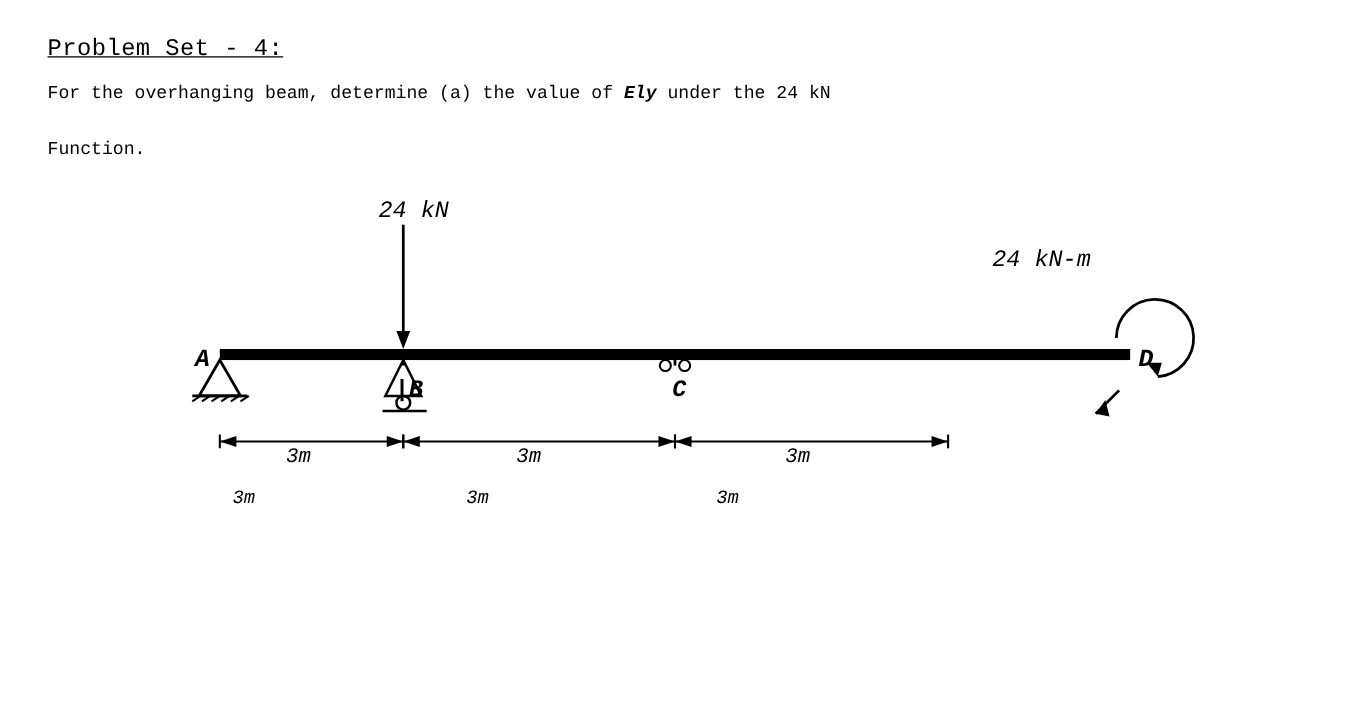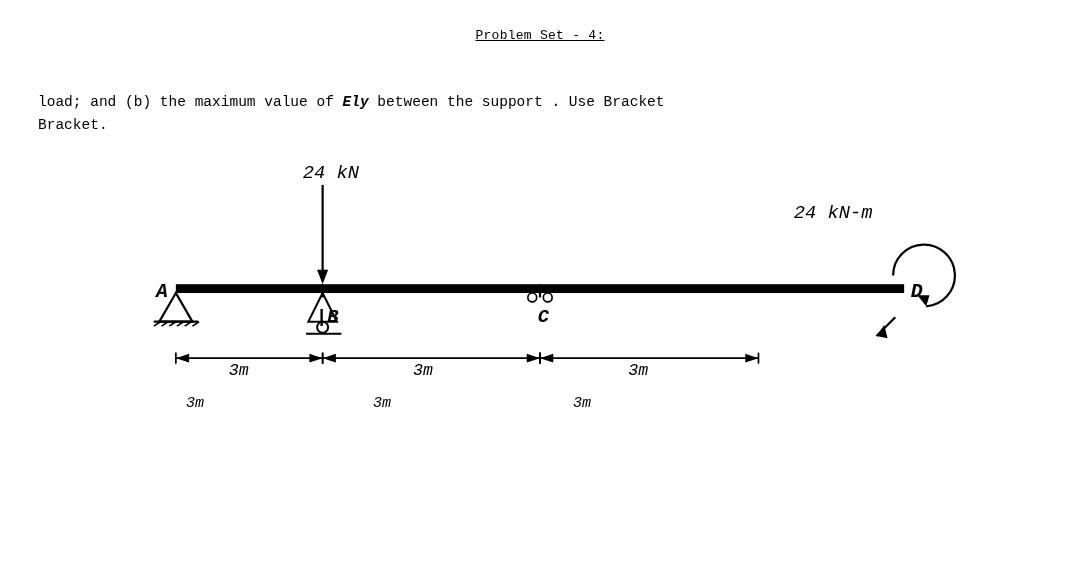--- a/index.html
+++ b/index.html
@@ -8,25 +8,24 @@
       font-family: 'Courier New', Courier, monospace;
       width: 1080px;
       height: 568px;
       overflow: hidden;
       position: relative;
     }
     .page {
       padding: 28px 38px 20px 38px;
     }
     .title {
-      font-size: 13px;
+      font-size: 19px;
       text-decoration: underline;
-      margin-bottom: 26px;
+      margin-bottom: 14px;
       letter-spacing: 0.02em;
-      text-align: center;
     }
     .problem-text {
       font-size: 14.5px;
       line-height: 1.55;
       margin-bottom: 0px;
     }
     .problem-text em {
       font-style: italic;
       font-weight: bold;
     }
@@ -43,23 +42,23 @@
       width: 100%;
       height: 100%;
     }
   </style>
 </head>
 <body>
 
 <div class="page">
   <div class="title">Problem Set - 4:</div>
   <div class="problem-text">
+    <span>For the overhanging beam, determine (a) the value of <em>Ely</em> under the 24 kN</span><br>
     <br>
-    <span>load; and (b) the maximum value of <em>Ely</em> between the support . Use Bracket</span><br>
-    <span>Bracket.</span>
+    <span>Function.</span>
   </div>
 
   <div class="diagram-area">
     <svg class="diagram" viewBox="0 0 900 290">
 
       <text x="235" y="22" font-family="'Courier New', monospace" font-size="17" fill="#000">24 kN</text>
 
       <line x1="253" y1="28" x2="253" y2="112" stroke="#000" stroke-width="2"></line>
       <polygon points="253,118 248,105 258,105" fill="#000"></polygon>
 

